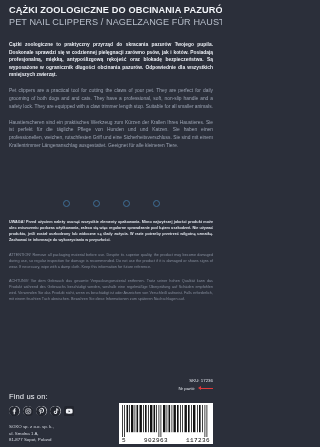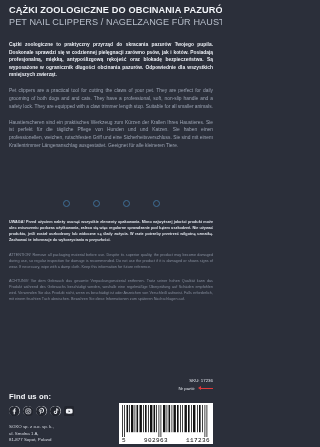--- a/index.html
+++ b/index.html
@@ -126,21 +126,21 @@
 
   
   .footer {
     position: absolute;
     left: 9px;
     bottom: 3px;
     width: 96px;
   }
   .find-us {
     font-size: 7.6px;
-    font-weight: 700;
+    font-weight: 400;
     color: #f2f4f8;
     letter-spacing: 0.1px;
   }
   .socials {
     display: flex;
     gap: 3.2px;
     margin-top: 5px;
   }
   .social {
     width: 10.5px;

